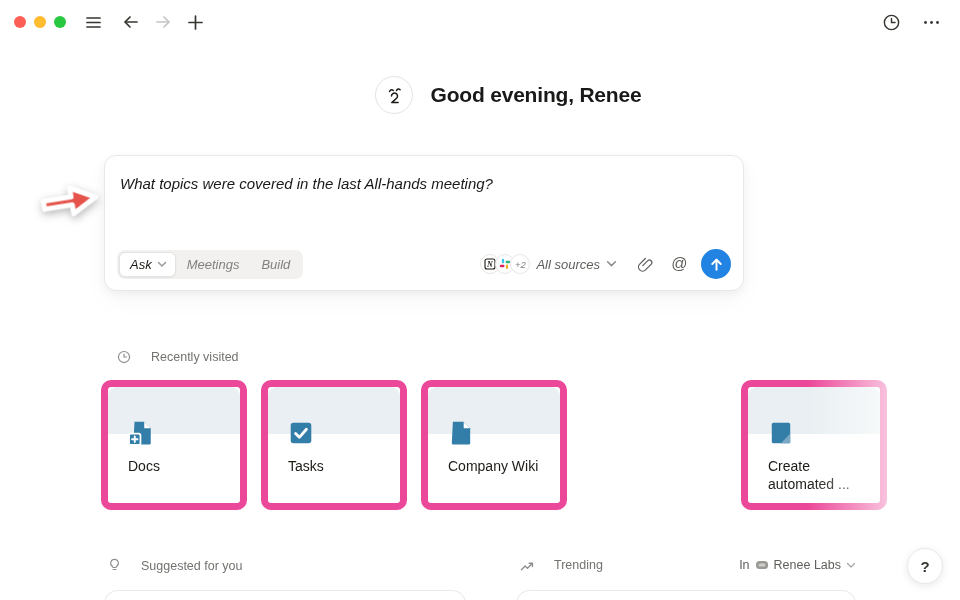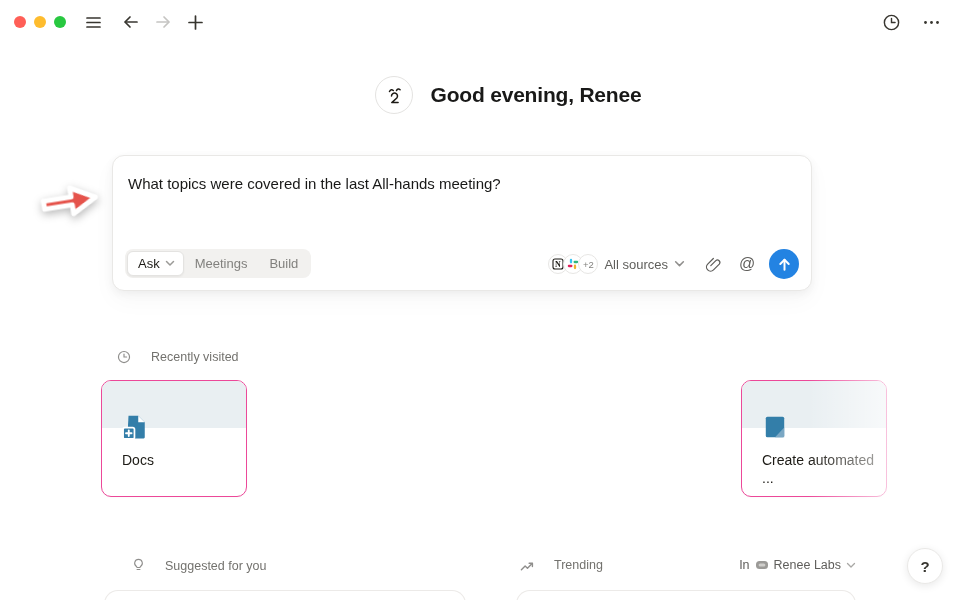--- a/index.html
+++ b/index.html
@@ -17,45 +17,45 @@
 
   
   .greeting { position:absolute; left:0; top:76px; width:960px; display:flex; align-items:center; justify-content:center; gap:18px;margin-left:28px; }
   .greet-circle { width:38px; height:38px; border-radius:50%; border:1px solid #e4e3e1; display:flex; align-items:center; justify-content:center; background:#fff; }
   .greet-title { font-size:21px; font-weight:700; color:#191918; letter-spacing:-0.2px; }
 
   
   .arrow-sticker { position:absolute; left:38px; top:178px; transform:rotate(-9deg); filter:drop-shadow(0 3px 4px rgba(0,0,0,0.28)); z-index:20; }
 
   
-  .composer { position:absolute; left:112px; top:155px; width:700px; height:136px; background:#fff;
-    border:1px solid #e9e8e6; border-radius:12px; box-shadow:0 3px 10px rgba(15,15,15,.05), 0 10px 24px rgba(15,15,15,.03); }
+  .composer { position:absolute; left:104px; top:155px; width:640px; height:136px; background:#fff;
+    border:1px solid #e9e8e6; border-radius:12px; box-shadow:0 3px 10px rgba(15,15,15,.05), 0 10px 24px rgba(15,15,15,.03);font-style:italic; }
   .composer-query { position:absolute; left:15px; top:17px; right:15px; font-size:15px; color:#191918; line-height:1.4; cursor:text; }
-  .composer-bottom { position:absolute; left:12px; right:12px; bottom:11px; height:30px; display:flex; align-items:flex-start; justify-content:space-between; }
+  .composer-bottom { position:absolute; left:12px; right:12px; bottom:11px; height:30px; display:flex; align-items:center; justify-content:space-between; }
   .seg { display:flex; align-items:center; background:#f2f1ef; border-radius:8px; padding:2px; height:29px; }
   .seg-selected { display:flex; align-items:center; gap:5px; background:#fff; border:1px solid #e4e3e1; border-radius:6px; height:25px; padding:0 8px 0 10px; font-size:13px; font-weight:500; color:#1d1b16; box-shadow:0 1px 2px rgba(0,0,0,.05); cursor:pointer; }
   .seg-opt { padding:0 11px; font-size:13px; color:#82817e; cursor:pointer; }
   .composer-right { display:flex; align-items:center; }
   .sources-btn { display:flex; align-items:center; gap:6px; cursor:pointer; padding:3px 4px; border-radius:6px; }
   .stack { display:flex; align-items:center; }
   .src-avatar { width:20px; height:20px; border-radius:50%; background:#fff; border:1px solid #e7e6e4; display:flex; align-items:center; justify-content:center; }
   .src-avatar + .src-avatar { margin-left:-5px; }
   .plus-count { font-size:9.5px; color:#82817e; font-weight:500; }
   .sources-label { font-size:13px; color:#5f5e5b; }
   .chev { color:#9b9a97; display:flex; }
   .tool-btn { display:flex; align-items:center; justify-content:center; width:28px; height:28px; border-radius:6px; cursor:pointer; color:#5f5e5b; }
   .at-glyph { font-size:16px; color:#5f5e5b; }
   .send-btn { width:30px; height:30px; border-radius:50%; background:#2383e2; display:flex; align-items:center; justify-content:center; cursor:pointer; margin-left:8px; }
   .gap16 { width:10px; }
 
   
   .section-label { position:absolute; display:flex; align-items:center; gap:20px; font-size:12.5px; font-weight:500; color:#73726e; }
 
   
-  .rv-card { position:absolute; top:380px; width:146px; height:117px; background:#fff; border:1px solid #ec4899; border-radius:10px; cursor:pointer; box-shadow:0 1px 2px rgba(0,0,0,.02); }
+  .rv-card { position:absolute; top:380px; width:146px; height:130px; background:#fff; border:7px solid #ec4899; border-radius:10px; cursor:pointer; box-shadow:0 1px 2px rgba(0,0,0,.02); }
   .rv-band { position:absolute; left:0; top:0; right:0; height:47px; background:#e9eff2; border-radius:9px 9px 0 0; }
   .rv-icon { position:absolute; left:20px; top:33px; width:26px; height:26px; }
   .rv-title { position:absolute; left:20px; top:71px; right:8px; font-size:14px; font-weight:500; color:#1d1b16; line-height:1.25; }
   .fade-right { position:absolute; left:808px; top:370px; width:152px; height:140px; background:linear-gradient(to right, rgba(255,255,255,0), #ffffff 78%); pointer-events:none; z-index:5; }
 
   
   .scope-btn { position:absolute; top:558px; right:104px; display:flex; align-items:center; gap:5px; font-size:12.5px; color:#5f5e5b; cursor:pointer; }
   .stub-card { position:absolute; top:590px; height:20px; background:#fff; border:1px solid #eceae8; border-bottom:none; border-radius:14px 14px 0 0; cursor:pointer; }
   .help-btn { position:absolute; left:907px; top:548px; width:36px; height:36px; border-radius:50%; background:#fff; border:1px solid #eae9e7; box-shadow:0 2px 8px rgba(0,0,0,.09); display:flex; align-items:center; justify-content:center; font-size:15px; font-weight:700; color:#37352f; cursor:pointer; z-index:10; }
 </style>
@@ -223,35 +223,51 @@
       <path d="M15 1.5 v6 h6 z" fill="#ffffff"></path>
       <rect x="1" y="12.5" width="10.5" height="10.5" rx="1.6" fill="#337ea9" stroke="#ffffff" stroke-width="1.6"></rect>
       <g stroke="#ffffff" stroke-width="1.7" stroke-linecap="round">
           <line x1="6.25" y1="15.2" x2="6.25" y2="20.3"></line>
           <line x1="3.7" y1="17.75" x2="8.8" y2="17.75"></line>
         </g>
     </svg>
     <div class="rv-title">Docs</div>
   </div>
 
-
+  <div class="rv-card" style="left:261px">
+    <div class="rv-band"></div>
+    <svg class="rv-icon" viewBox="0 0 24 24">
+      <rect x="2.5" y="2.5" width="19" height="19" rx="2.5" fill="#337ea9"></rect>
+      <path d="M7 12.5 L10.5 16 L17 8.5" stroke="#ffffff" stroke-width="2.6" fill="none" stroke-linecap="round" stroke-linejoin="round"></path>
+    </svg>
+    <div class="rv-title">Tasks</div>
+  </div>
+
+  <div class="rv-card" style="left:421px">
+    <div class="rv-band"></div>
+    <svg class="rv-icon" viewBox="0 0 24 24">
+      <path d="M4.5 1.5 h10 l6 6 v14 a1 1 0 0 1 -1 1 h-15 a1 1 0 0 1 -1 -1 z" fill="#337ea9"></path>
+      <path d="M14.5 1.5 v6 h6 z" fill="#ffffff"></path>
+    </svg>
+    <div class="rv-title">Company Wiki</div>
+  </div>
 
 
   <div class="rv-card" style="left:741px">
     <div class="rv-band"></div>
     <svg class="rv-icon" viewBox="0 0 24 24">
       <rect x="3.5" y="2.5" width="17" height="19" rx="1.5" fill="#337ea9"></rect>
       <path d="M12 21.5 L20.5 21.5 L20.5 12.5 Z" fill="#7aa7c4"></path>
     </svg>
     <div class="rv-title">Create automated ...</div>
   </div>
 
   <div class="fade-right"></div>
 
-  <div class="section-label" style="left:132px; top:558px;">
+  <div class="section-label" style="left:108px; top:558px;">
     <svg width="13" height="15" viewBox="0 0 18 20">
         <g stroke="#8f8e8c" stroke-width="1.5" fill="none" stroke-linecap="round" stroke-linejoin="round">
           <path d="M9 1.5 a5.3 5.3 0 0 1 2.8 9.8 c-0.4 0.3 -0.7 0.8 -0.7 1.4 h-4.2 c0 -0.6 -0.3 -1.1 -0.7 -1.4 A5.3 5.3 0 0 1 9 1.5 z"></path>
           <path d="M7 15.5 h4"></path>
         </g>
       </svg>
     <span>Suggested for you</span>
   </div>
 
   <div class="section-label" style="left:520px; top:558px;align-items:flex-end;">

